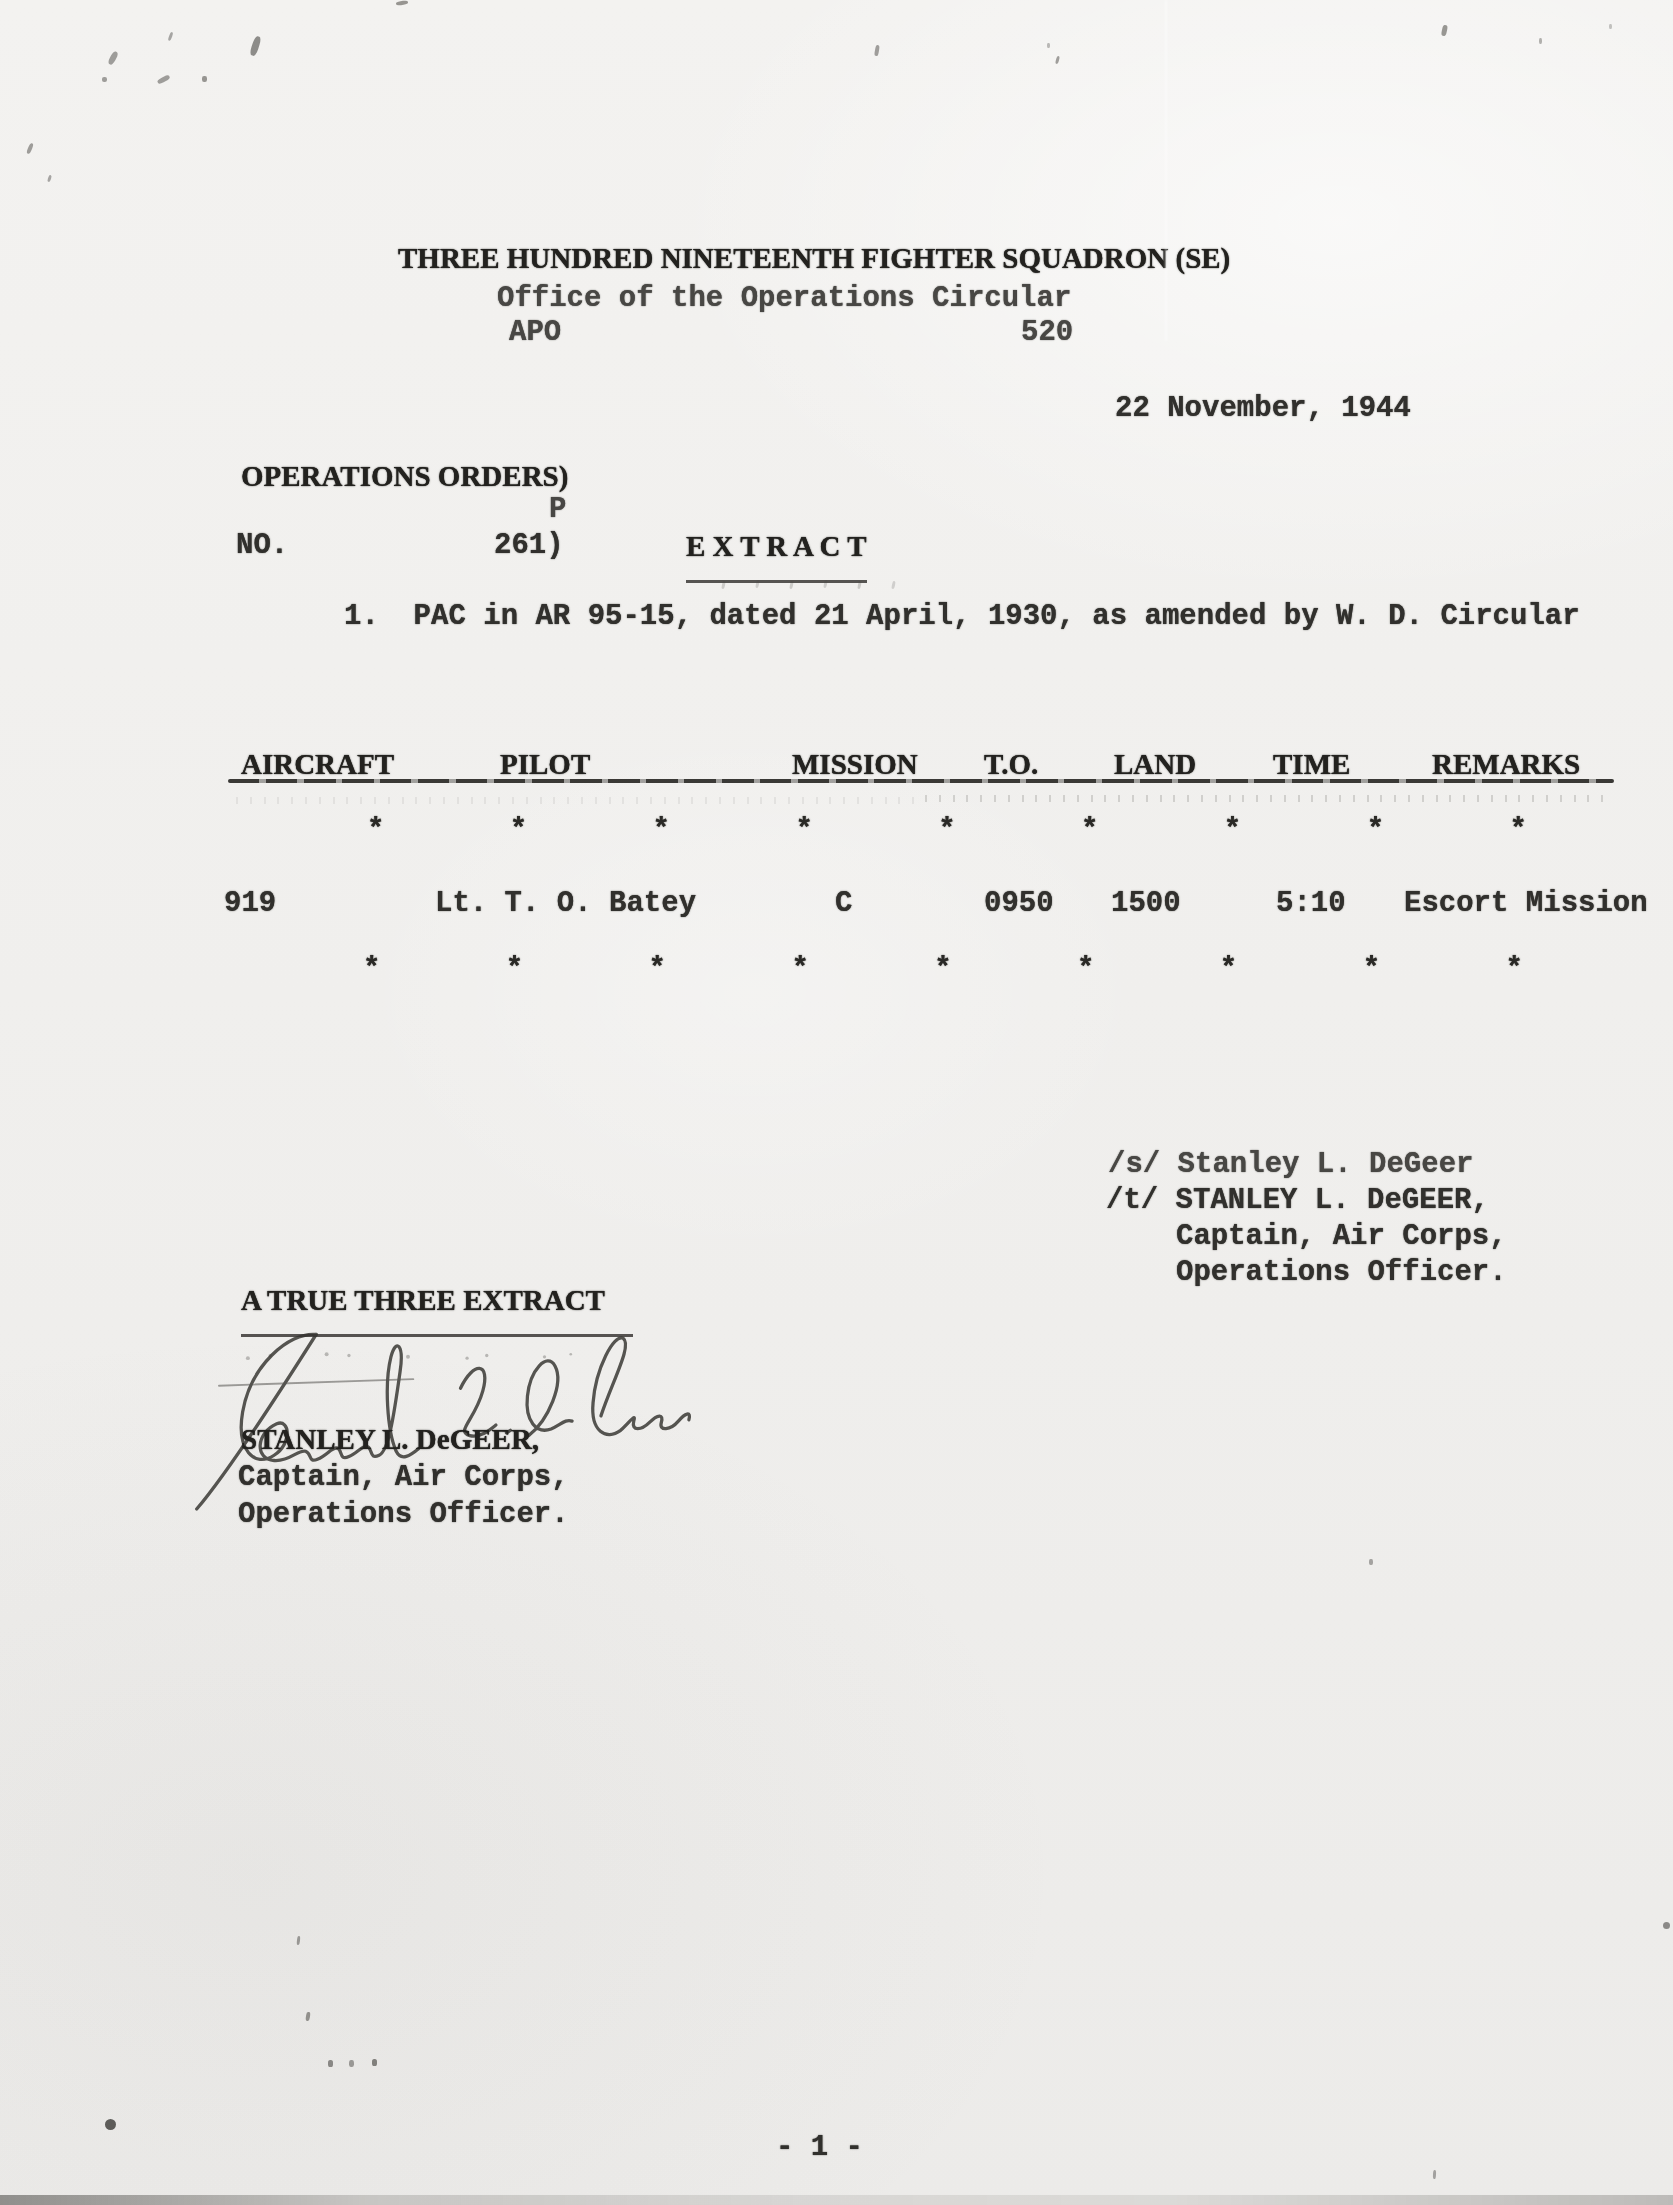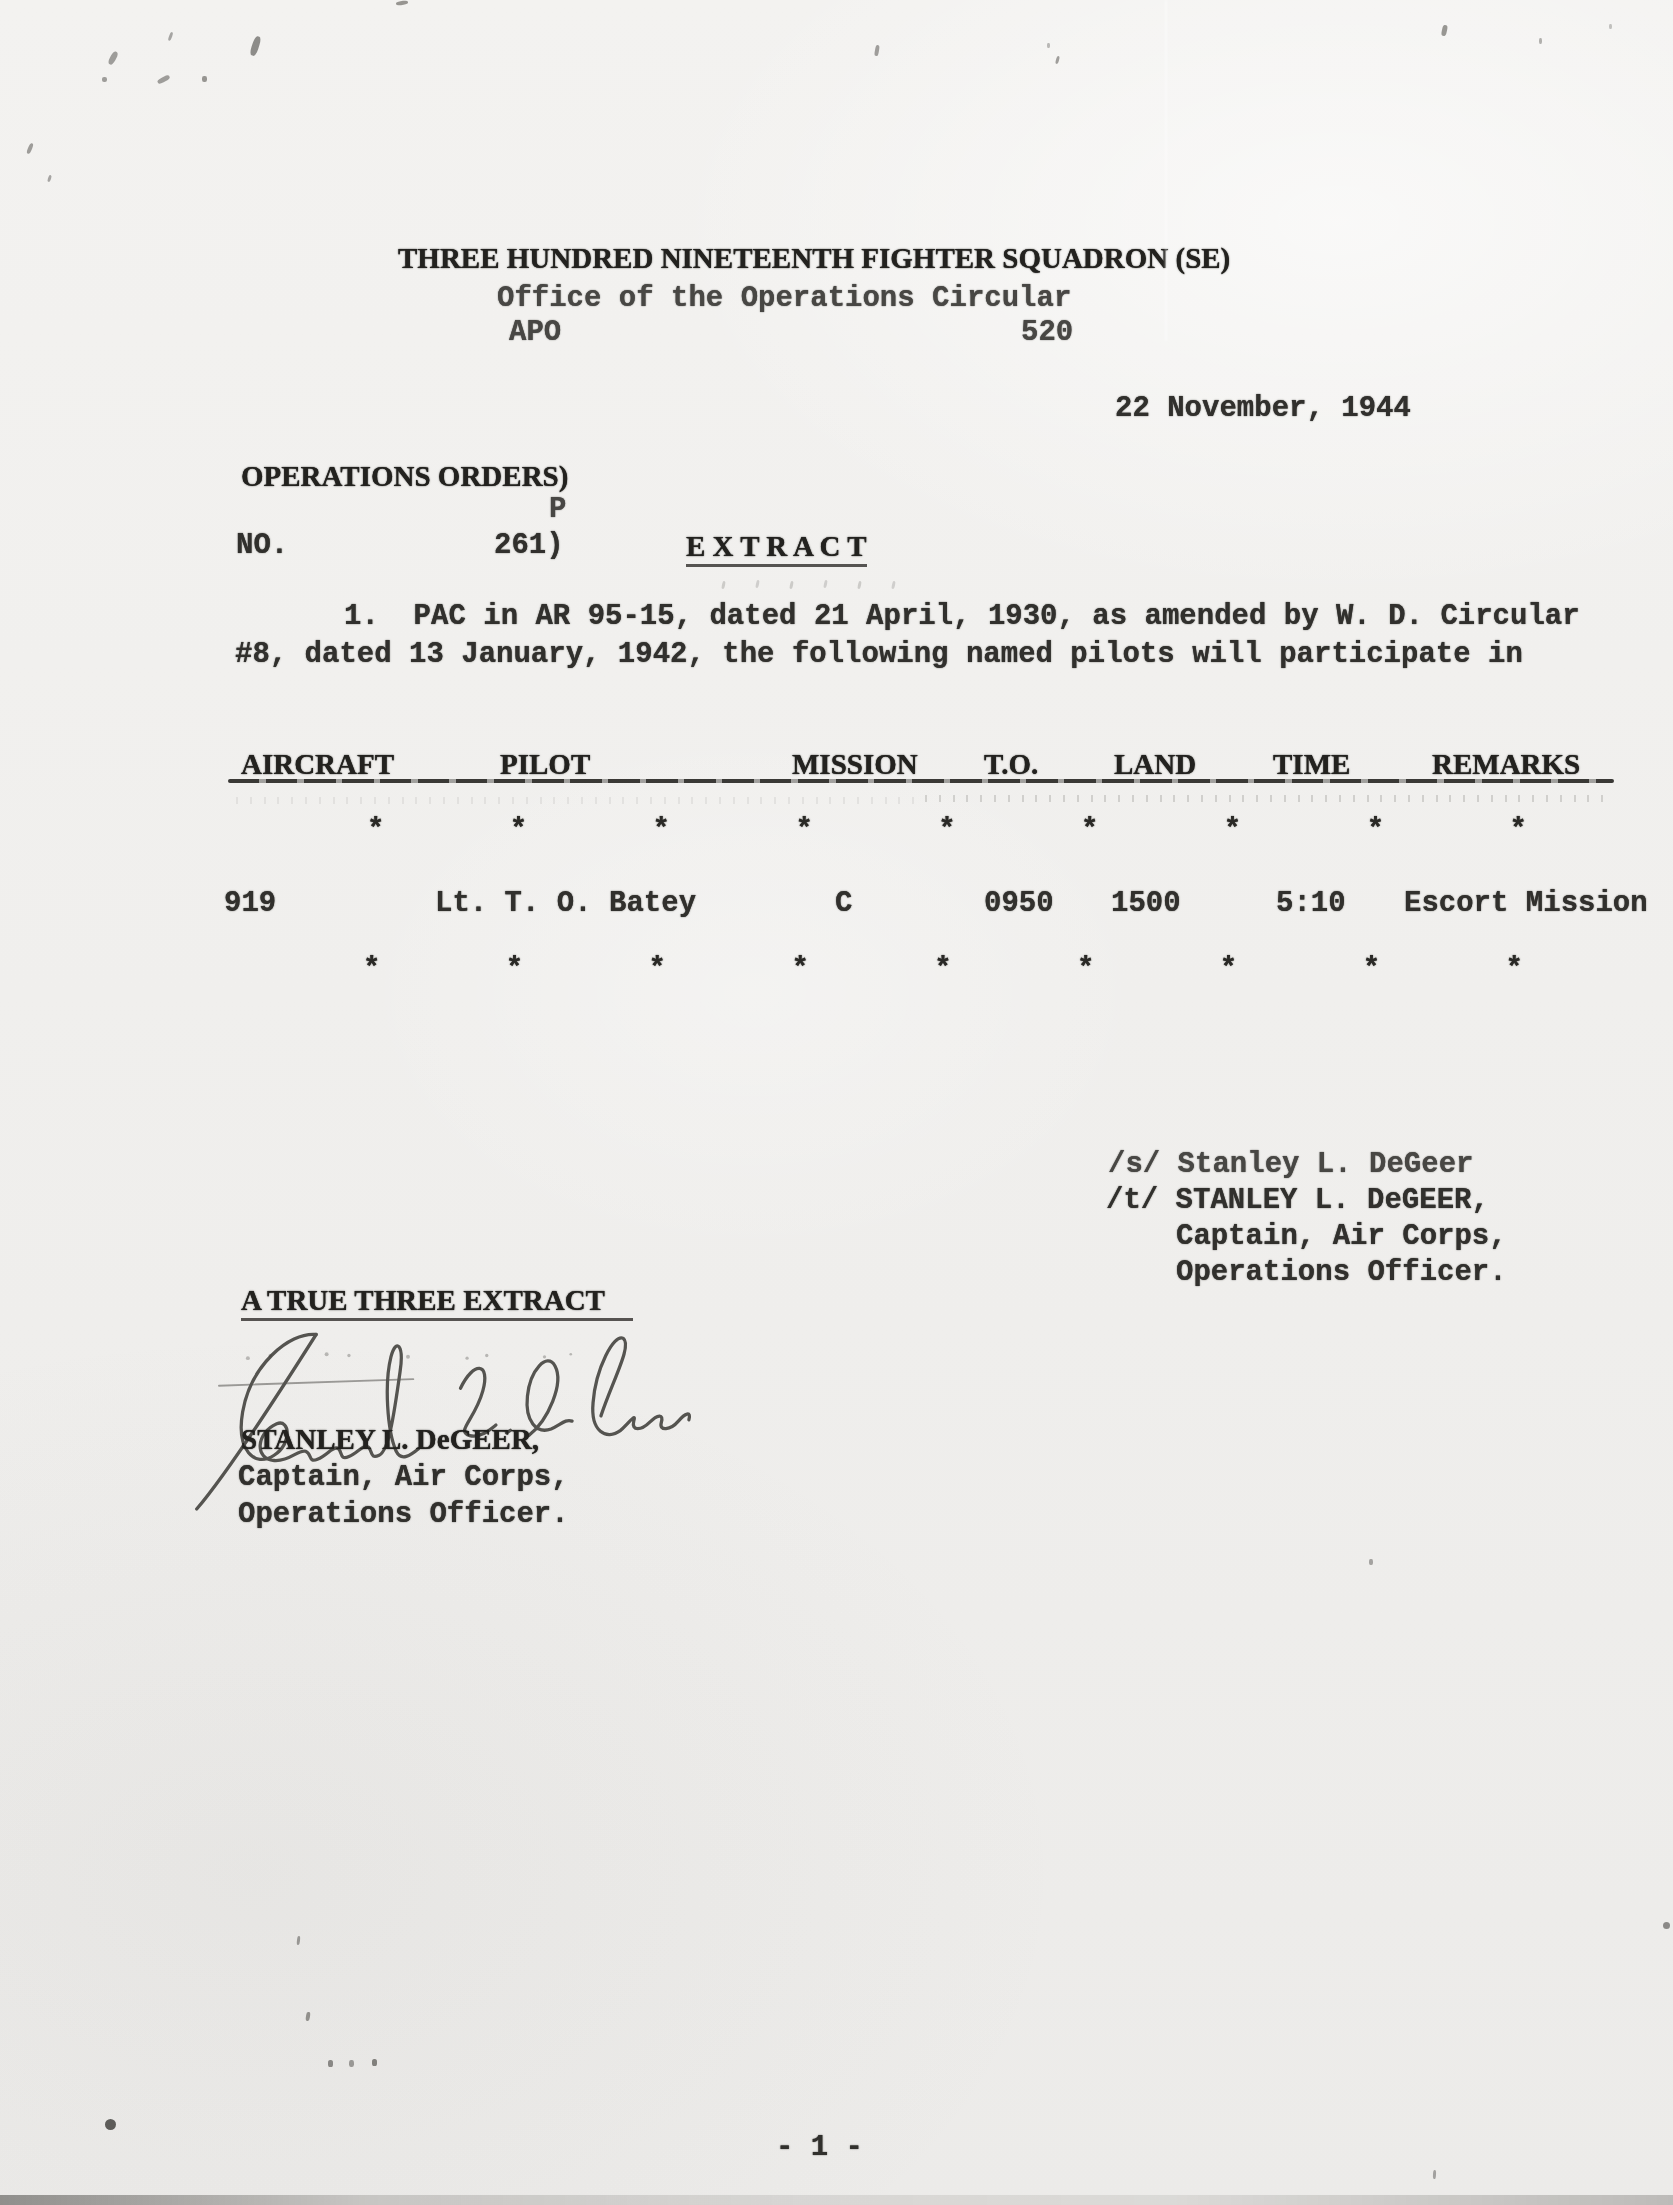--- a/index.html
+++ b/index.html
@@ -14,21 +14,21 @@
   }
   .t{
     position:absolute;white-space:pre;
     font:bold 29px/34px "Liberation Mono","DejaVu Sans Mono",monospace;
     color:#31302d;
     text-shadow:0 0 2px rgba(52,50,46,.45),0 0 0.7px rgba(52,50,46,.85);
     filter:blur(0.2px);
   }
   .dark{color:#23221f;text-shadow:0 0 2px rgba(35,34,31,.55),0 0 0.7px rgba(35,34,31,.95);font-family:Liberation Serif, serif;}
   .soft{opacity:.88;}
-  .ul{border-bottom:3.3px solid rgba(42,40,37,.78);padding-bottom:1px;display:inline-block;}
+  .ul{border-bottom:3.3px solid rgba(42,40,37,.78);padding-bottom:17px;display:inline-block;}
   .sep{word-spacing:108px;color:#2a2926;}
   .rule{
     position:absolute;height:3.9px;border-radius:2px;filter:blur(0.7px);
     background:repeating-linear-gradient(90deg,
       rgba(32,31,28,.88) 0 31.5px, rgba(32,31,28,.38) 31.5px 38px);
   }
   .ticks{
     position:absolute;height:6.6px;
     background:repeating-linear-gradient(90deg,
       rgba(60,58,54,.55) 0 2px, transparent 2px 13.8px);
@@ -57,21 +57,20 @@
 
   <div class="t" style="left:1115px;top:392px">22 November, 1944</div>
 
   <div class="t dark" style="left:241px;top:459px">OPERATIONS ORDERS)</div>
   <div class="t soft" style="left:549px;top:493px">P</div>
   <div class="t" style="left:236px;top:529px">NO.</div>
   <div class="t" style="left:494px;top:529px">261)</div>
   <div class="t dark" style="left:686px;top:529px"><span class="ul">E X T R A C T</span></div>
 
   <div class="t" style="left:344px;top:600px">1.  PAC in AR 95-15, dated 21 April, 1930, as amended by W. D. Circular</div>
-  <div class="t" style="left:235px;top:638px">#8, dated 13 January, 1942, the following named pilots will participate in</div>
 
   <div class="t dark" style="left:241px;top:747px">AIRCRAFT</div>
   <div class="t dark" style="left:500px;top:747px">PILOT</div>
   <div class="t dark" style="left:792px;top:747px">MISSION</div>
   <div class="t dark" style="left:984px;top:747px">T.O.</div>
   <div class="t dark" style="left:1114px;top:747px">LAND</div>
   <div class="t dark" style="left:1273px;top:747px">TIME</div>
   <div class="t dark" style="left:1432px;top:747px">REMARKS</div>
 
   <div class="rule" style="left:228px;top:779px;width:1386px"></div>

